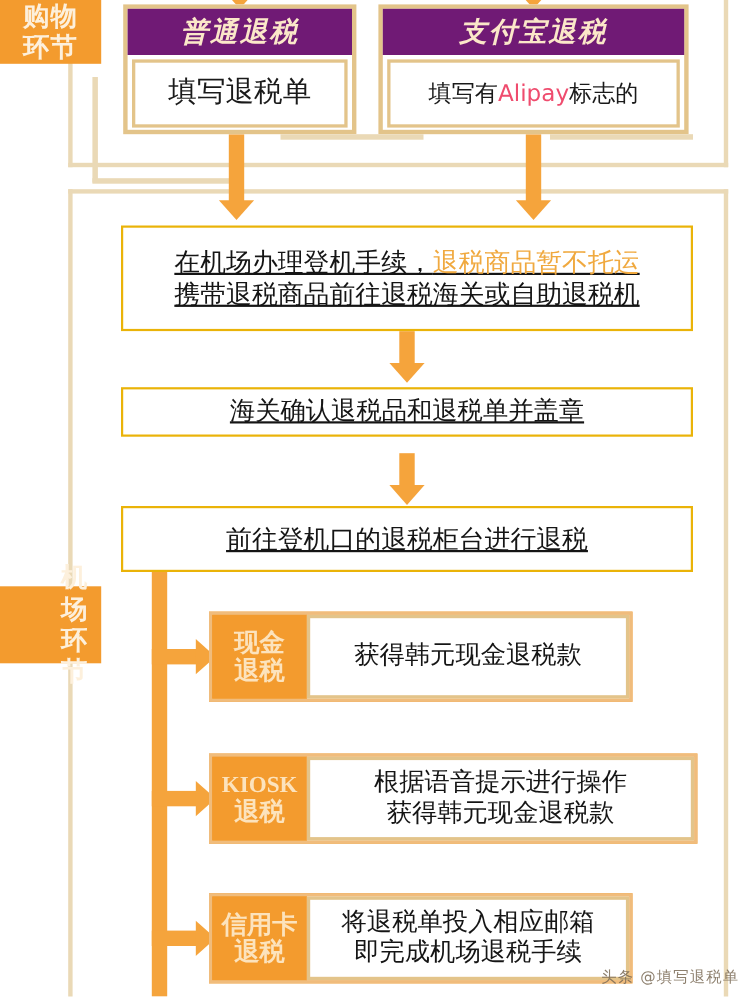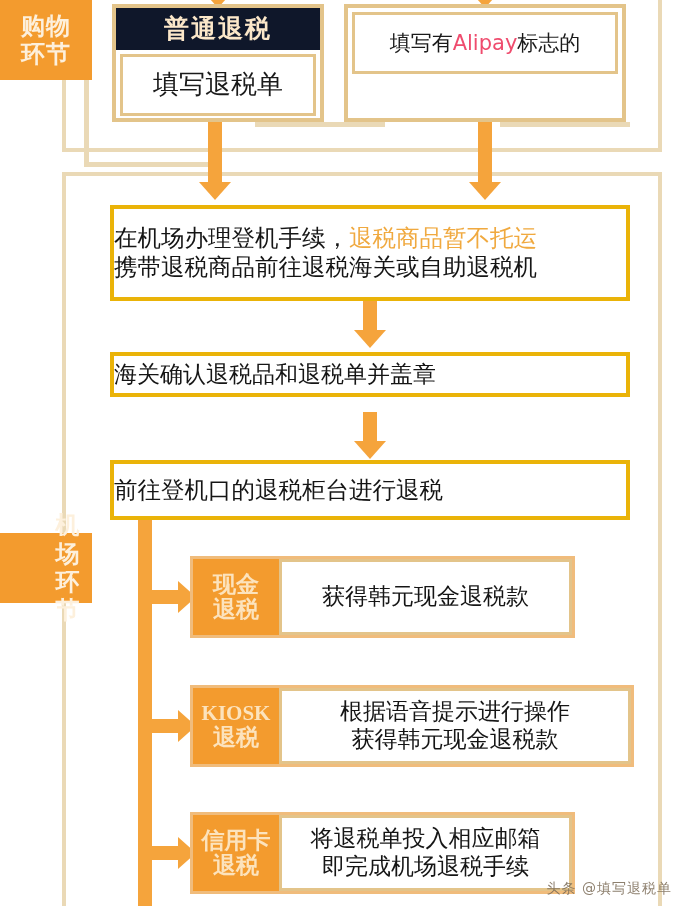--- a/index.html
+++ b/index.html
@@ -46,39 +46,40 @@
     font-weight: bold;
     text-align: center;
     line-height: 1.18;
     letter-spacing: 1px;
     display: flex;
     align-items: center;
     justify-content: center;
     z-index: 6;
   }
   #section-shopping {
-    left: 0px; top: 0px; width: 92px; height: 80px; font-size: 24px;
+    left: 0px; top: 0px; width: 92px; height: 58px; font-size: 24px;
   }
   #section-airport {
     left: 0px; top: 533px; width: 92px; height: 70px; font-size: 24px; padding-left: 44px;
   }
 
   
   .hcard {
     position: absolute;
     border: 4px solid #e3c48a;
     background: #ffffff;
     z-index: 4;
   }
   .hcard .hd {
-    background: #0f172a;
+    background: #701a75;
     color: #fbe7c9;
     font-weight: bold;
     text-align: center;
     letter-spacing: 2px;
+    font-style: italic;
   }
   .hcard .bd {
     background: #ffffff;
     border: 3px solid #e3c48a;
     margin: 4px;
     color: #1a1a1a;
     text-align: center;
     display: flex;
     align-items: center;
     justify-content: center;
@@ -90,29 +91,30 @@
   #card-normal .bd { height: 62px; font-size: 26px; }
 
   #card-alipay { left: 344px; top: 4px; width: 282px; height: 118px; }
   #card-alipay .hd { font-size: 25px; height: 42px; line-height: 42px; }
   #card-alipay .bd { height: 62px; font-size: 21px; }
   .alipay-mark { color: #ef4c6e; }
 
   
   .pbox {
     position: absolute;
-    border: 4px solid #eab308;
+    border: 2px solid #eab308;
     background: #ffffff;
     color: #151515;
     text-align: center;
     display: flex;
     align-items: center;
-    justify-content: flex-start;
+    justify-content: center;
     line-height: 1.22;
     z-index: 4;
+    text-decoration: underline;
   }
   #box-checkin { left: 110px; top: 205px; width: 520px; height: 96px; font-size: 23.5px; }
   #box-customs { left: 110px; top: 352px; width: 520px; height: 45px; font-size: 23px; }
   #box-counter { left: 110px; top: 460px; width: 520px; height: 60px; font-size: 23.5px; }
   .accent-text { color: #f0a93f; }
 
   
   .sbox {
     position: absolute;
     display: flex;
@@ -213,20 +215,21 @@
 
   <div class="down-arrow abs" style="left:202px; top:-10px;"></div>
   <div class="down-arrow abs" style="left:469px; top:-10px;"></div>
 
   <div class="hcard" id="card-normal">
     <div class="hd">普通退税</div>
     <div class="bd">填写退税单</div>
   </div>
 
   <div class="hcard" id="card-alipay">
+    <div class="hd">支付宝退税</div>
     <div class="bd">
       <div>
         <div>
           <span>填写有</span><span class="alipay-mark">Alipay</span><span>标志的</span>
         </div>
       </div>
     </div>
   </div>
 
   <div class="stub" style="left:84px;  top:70px;  width:5px; height:96px;"></div>

